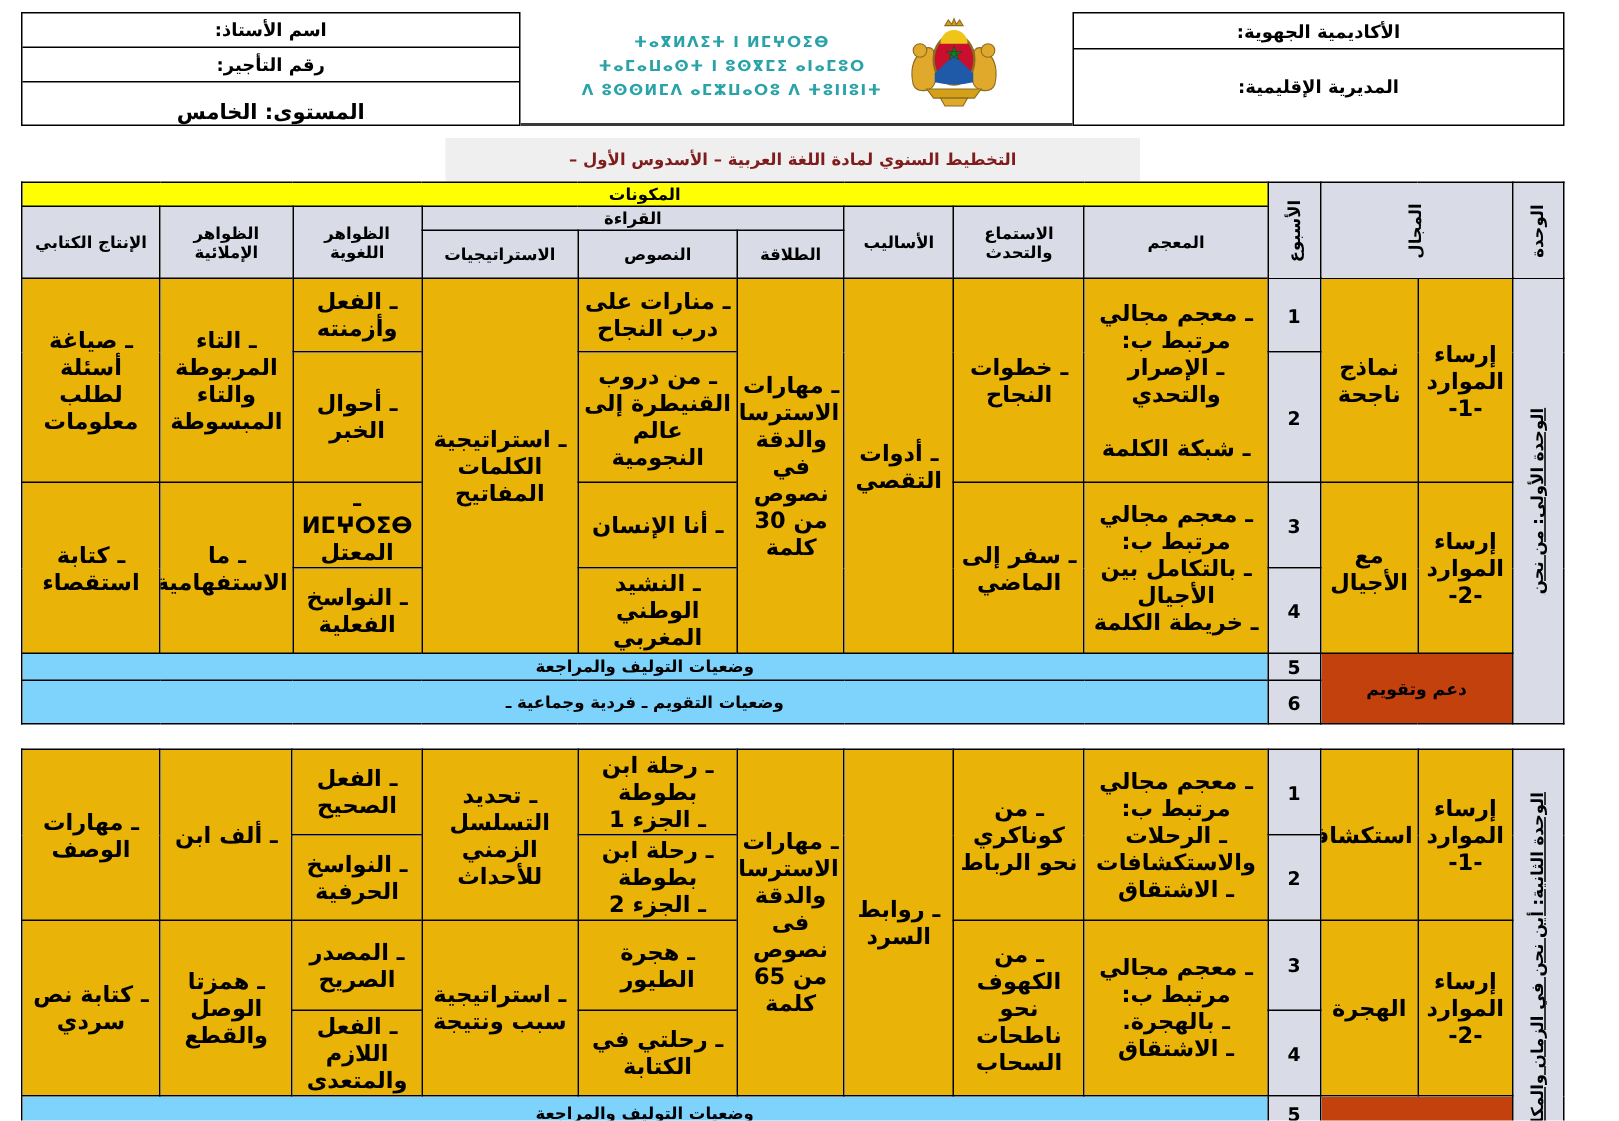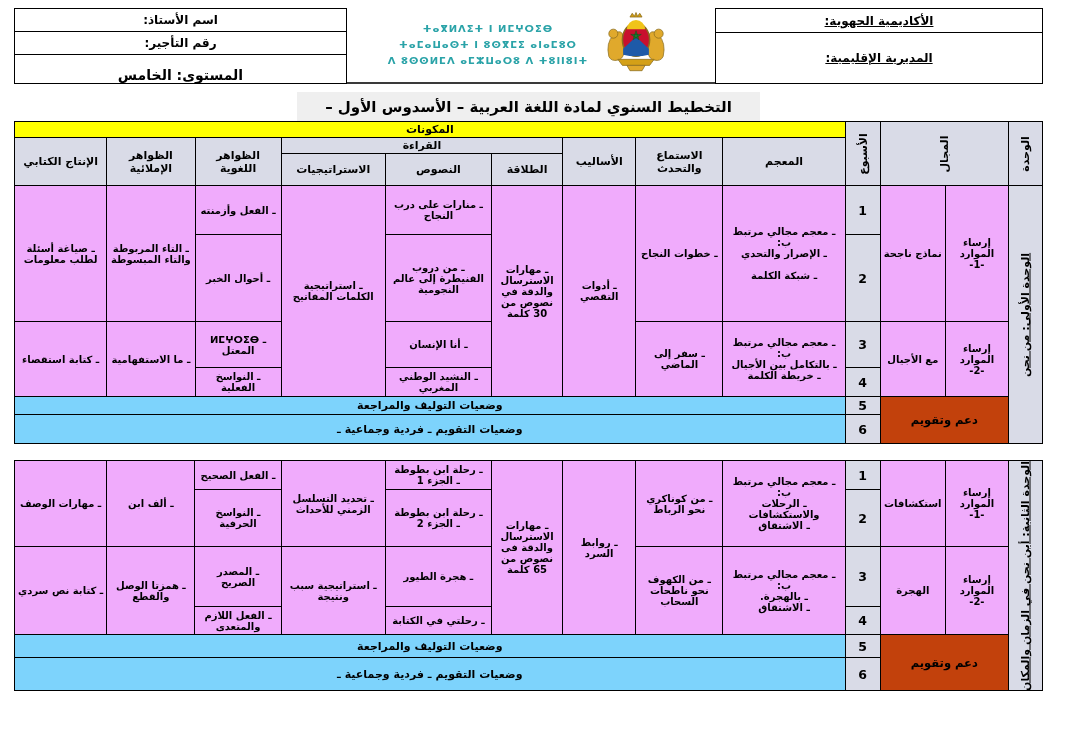--- a/index.html
+++ b/index.html
@@ -7,43 +7,43 @@
     font-family:"DejaVu Sans", sans-serif; }
   .page { width:1079px; height:747px; padding:8px 36px 0 14px; direction:rtl; }
 
   
   .top { display:flex; align-items:stretch; height:76px; }
   .meta-box { border:1.5px solid #000; display:flex; flex-direction:column; background:#fff; }
   .meta-box .mrow { border-bottom:1px solid #000; display:flex; align-items:center;
     justify-content:center; font-weight:bold; font-size:12px; }
   .meta-box .mrow:last-child { border-bottom:none; }
   .meta-right { width:328px; }
-  .meta-right .mrow { height:24px;text-decoration:underline; }
+  .meta-right .mrow { height:24px; }
   .meta-right .mrow:last-child { flex:1; }
   .meta-left { width:333px; }
   .meta-left .mrow { height:23px; }
   .meta-left .mrow:last-child { flex:1; font-size:14px;align-items:flex-end; }
 
   .ministry { flex:1; display:flex; align-items:center; justify-content:center;
     gap:10px; border-bottom:2px solid #3a3a3a; padding:2px 6px 3px; }
   .arabic-ministry { color:#2aa3a8; font-weight:bold; font-size:12.5px; text-align:center; line-height:1.45; }
   .tifinagh { color:#2aa3a8; font-weight:bold; font-size:10px; text-align:center;
     line-height:1.6; direction:ltr; letter-spacing:1px; }
 
   
   .title-bar { width:463px; height:29px; margin:8px auto 0; background:#efefef;
     display:flex; align-items:center; justify-content:center; }
-  .title-bar span { font-weight:bold; font-size:15px; color:#000000; }
+  .title-bar span { font-weight:bold; font-size:11px; color:#7f1d1d; }
 
   
   table.plan { border-collapse:collapse; table-layout:fixed; width:1029px; border:1.5px solid #000; }
   .plan th, .plan td { border:1px solid #000; font-weight:bold; text-align:center;
     vertical-align:middle; padding:1px 3px; white-space:pre-line; overflow:hidden; }
   .plan th { background:#d9dbe7; font-size:11px; }
-  td.y  { background:#f0abfc; font-size:10px; }
+  td.y  { background:#eab308; font-size:15px; }
   td.wk { background:#d9dbe7; font-size:12.5px; }
   .comp-bar { background:#ffff00 !important; font-size:12px; }
   td.support { background:#c2410c; font-size:11.5px; }
   td.merge-row { background:#7dd3fc; font-size:11px; }
 
   .rot { position:relative; }
   .rot > span { position:absolute; top:50%; left:50%;
     transform:translate(-50%,-50%) rotate(-90deg); white-space:nowrap; display:block; }
   td.unit-cell { background:#d9dbe7; }
   td.unit-cell > span { text-decoration:underline; font-size:11px; }

